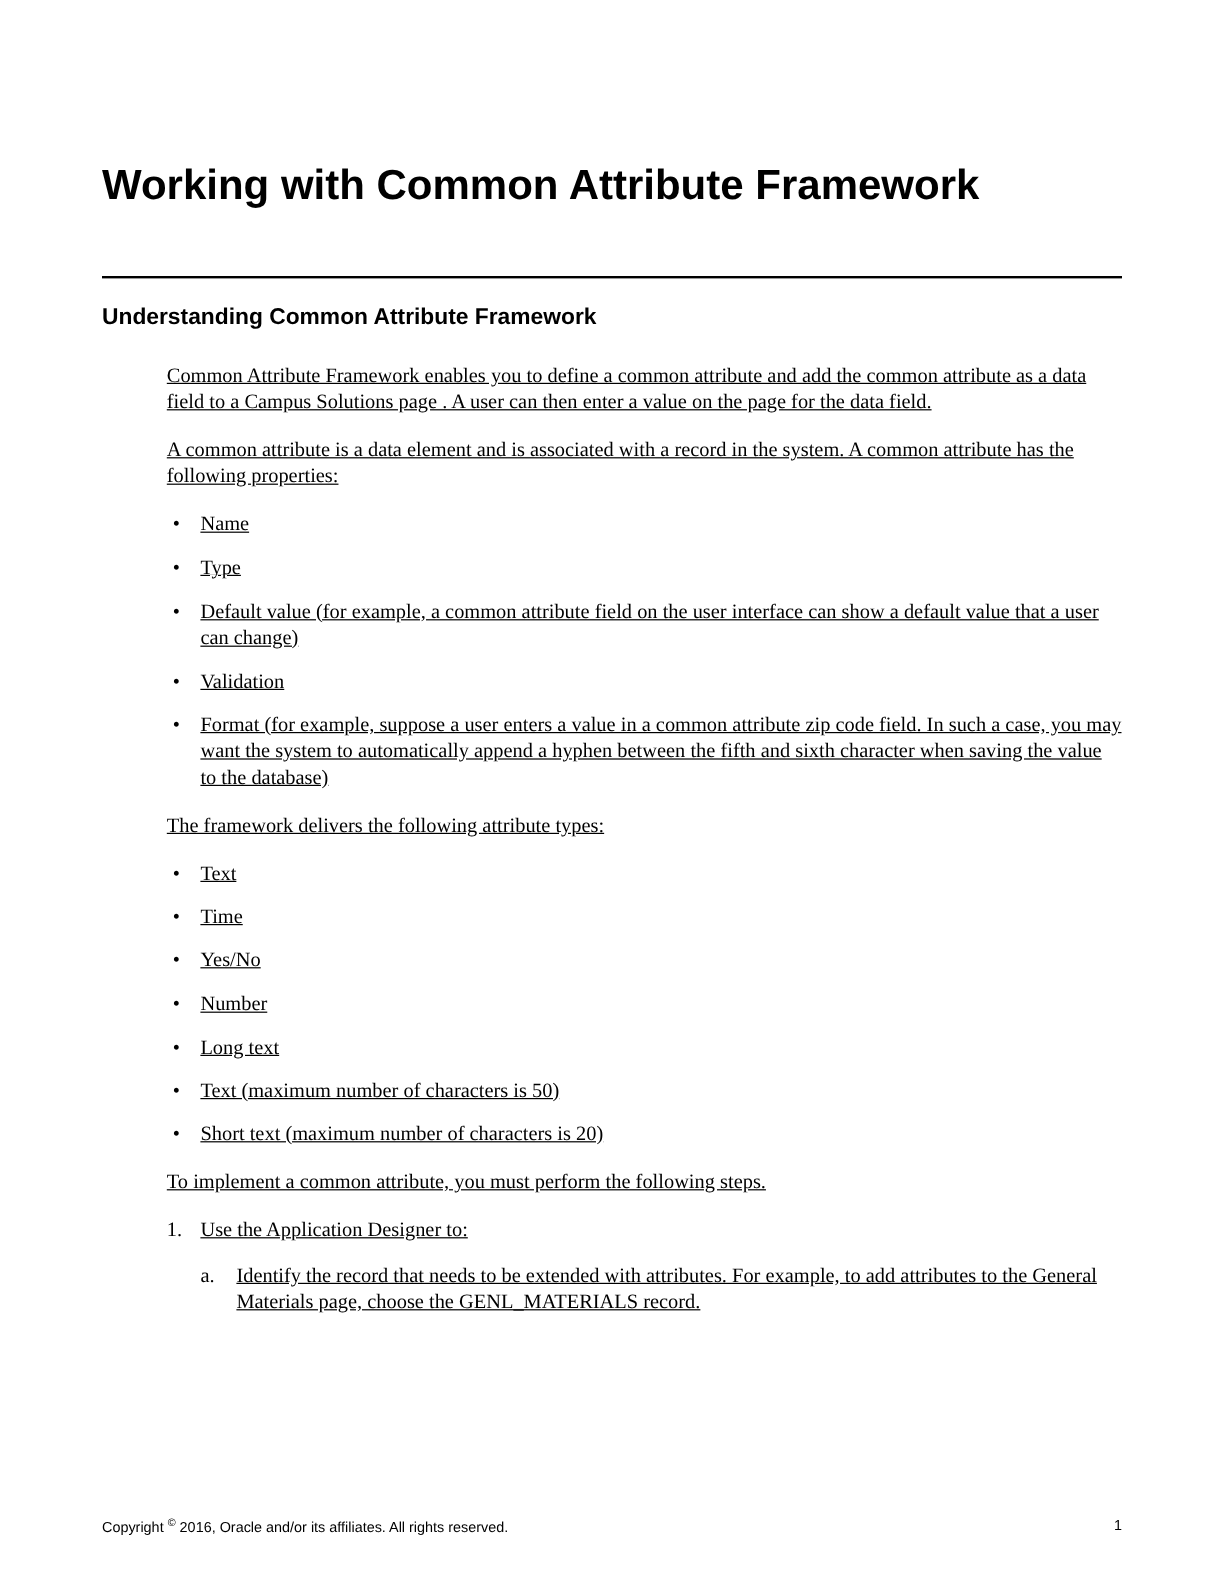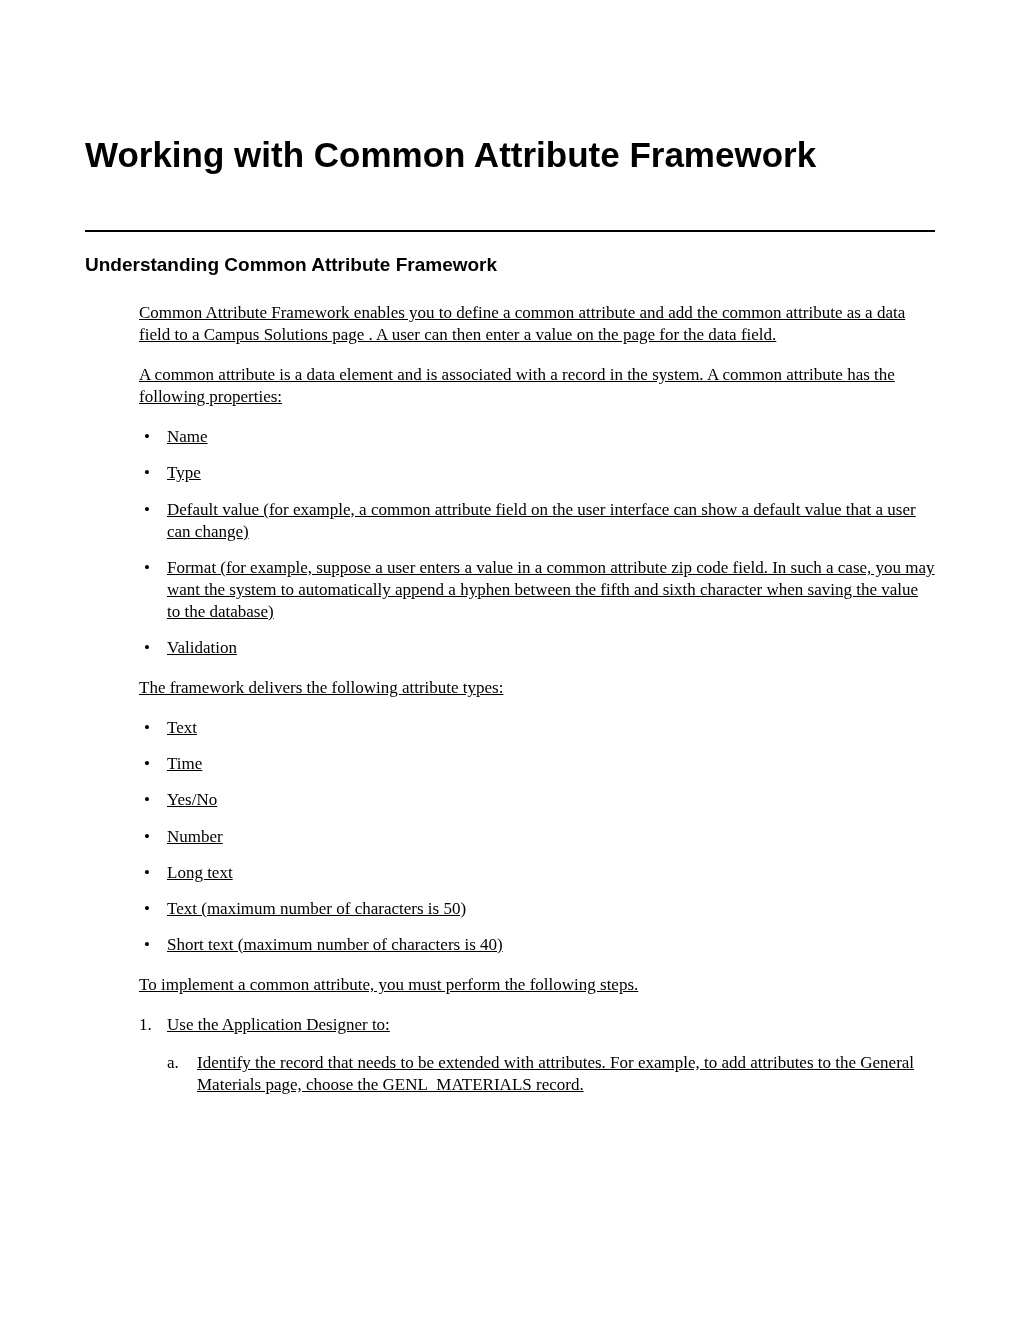--- a/index.html
+++ b/index.html
@@ -119,47 +119,53 @@
   <div class="content">
 
     <p class="para">Common Attribute Framework enables you to define a common attribute and add the common attribute as a data field to a Campus Solutions page . A user can then enter a value on the page for the data field.</p>
 
     <p class="para">A common attribute is a data element and is associated with a record in the system. A common attribute has the following properties:</p>
 
     <ul class="bullet-list">
       <li>Name</li>
       <li>Type</li>
       <li>Default value (for example, a common attribute field on the user interface can show a default value that a user can change)</li>
+      <li>Validation</li>
       <li>Format (for example, suppose a user enters a value in a common attribute zip code field. In such a case, you may want the system to automatically append a hyphen between the fifth and sixth character when saving the value to the database)</li>
-      <li>Validation</li>
     </ul>
 
     <p class="para">The framework delivers the following attribute types:</p>
 
     <ul class="bullet-list">
       <li>Text</li>
       <li>Time</li>
       <li>Yes/No</li>
       <li>Number</li>
       <li>Long text</li>
       <li>Text (maximum number of characters is 50)</li>
-      <li>Short text (maximum number of characters is 40)</li>
+      <li>Short text (maximum number of characters is 20)</li>
     </ul>
 
     <p class="para">To implement a common attribute, you must perform the following steps.</p>
 
     <ol class="num-list">
       <li>
         <span class="num-marker">1.</span>
         <span>Use the Application Designer to:</span>
         <ol class="alpha-list">
           <li>
             <span class="alpha-marker">a.</span>
             <span>Identify the record that needs to be extended with attributes. For example, to add attributes to the General Materials page, choose the GENL_MATERIALS record.</span>
           </li>
         </ol>
       </li>
     </ol>
 
   </div>
 
+  <div class="footer">
+    <div class="footer-left">
+      <span>Copyright </span><sup>©</sup><span> 2016, Oracle and/or its affiliates. All rights reserved.</span>
+    </div>
+    <div>1</div>
+  </div>
 
 </div>
 
 </body></html>

